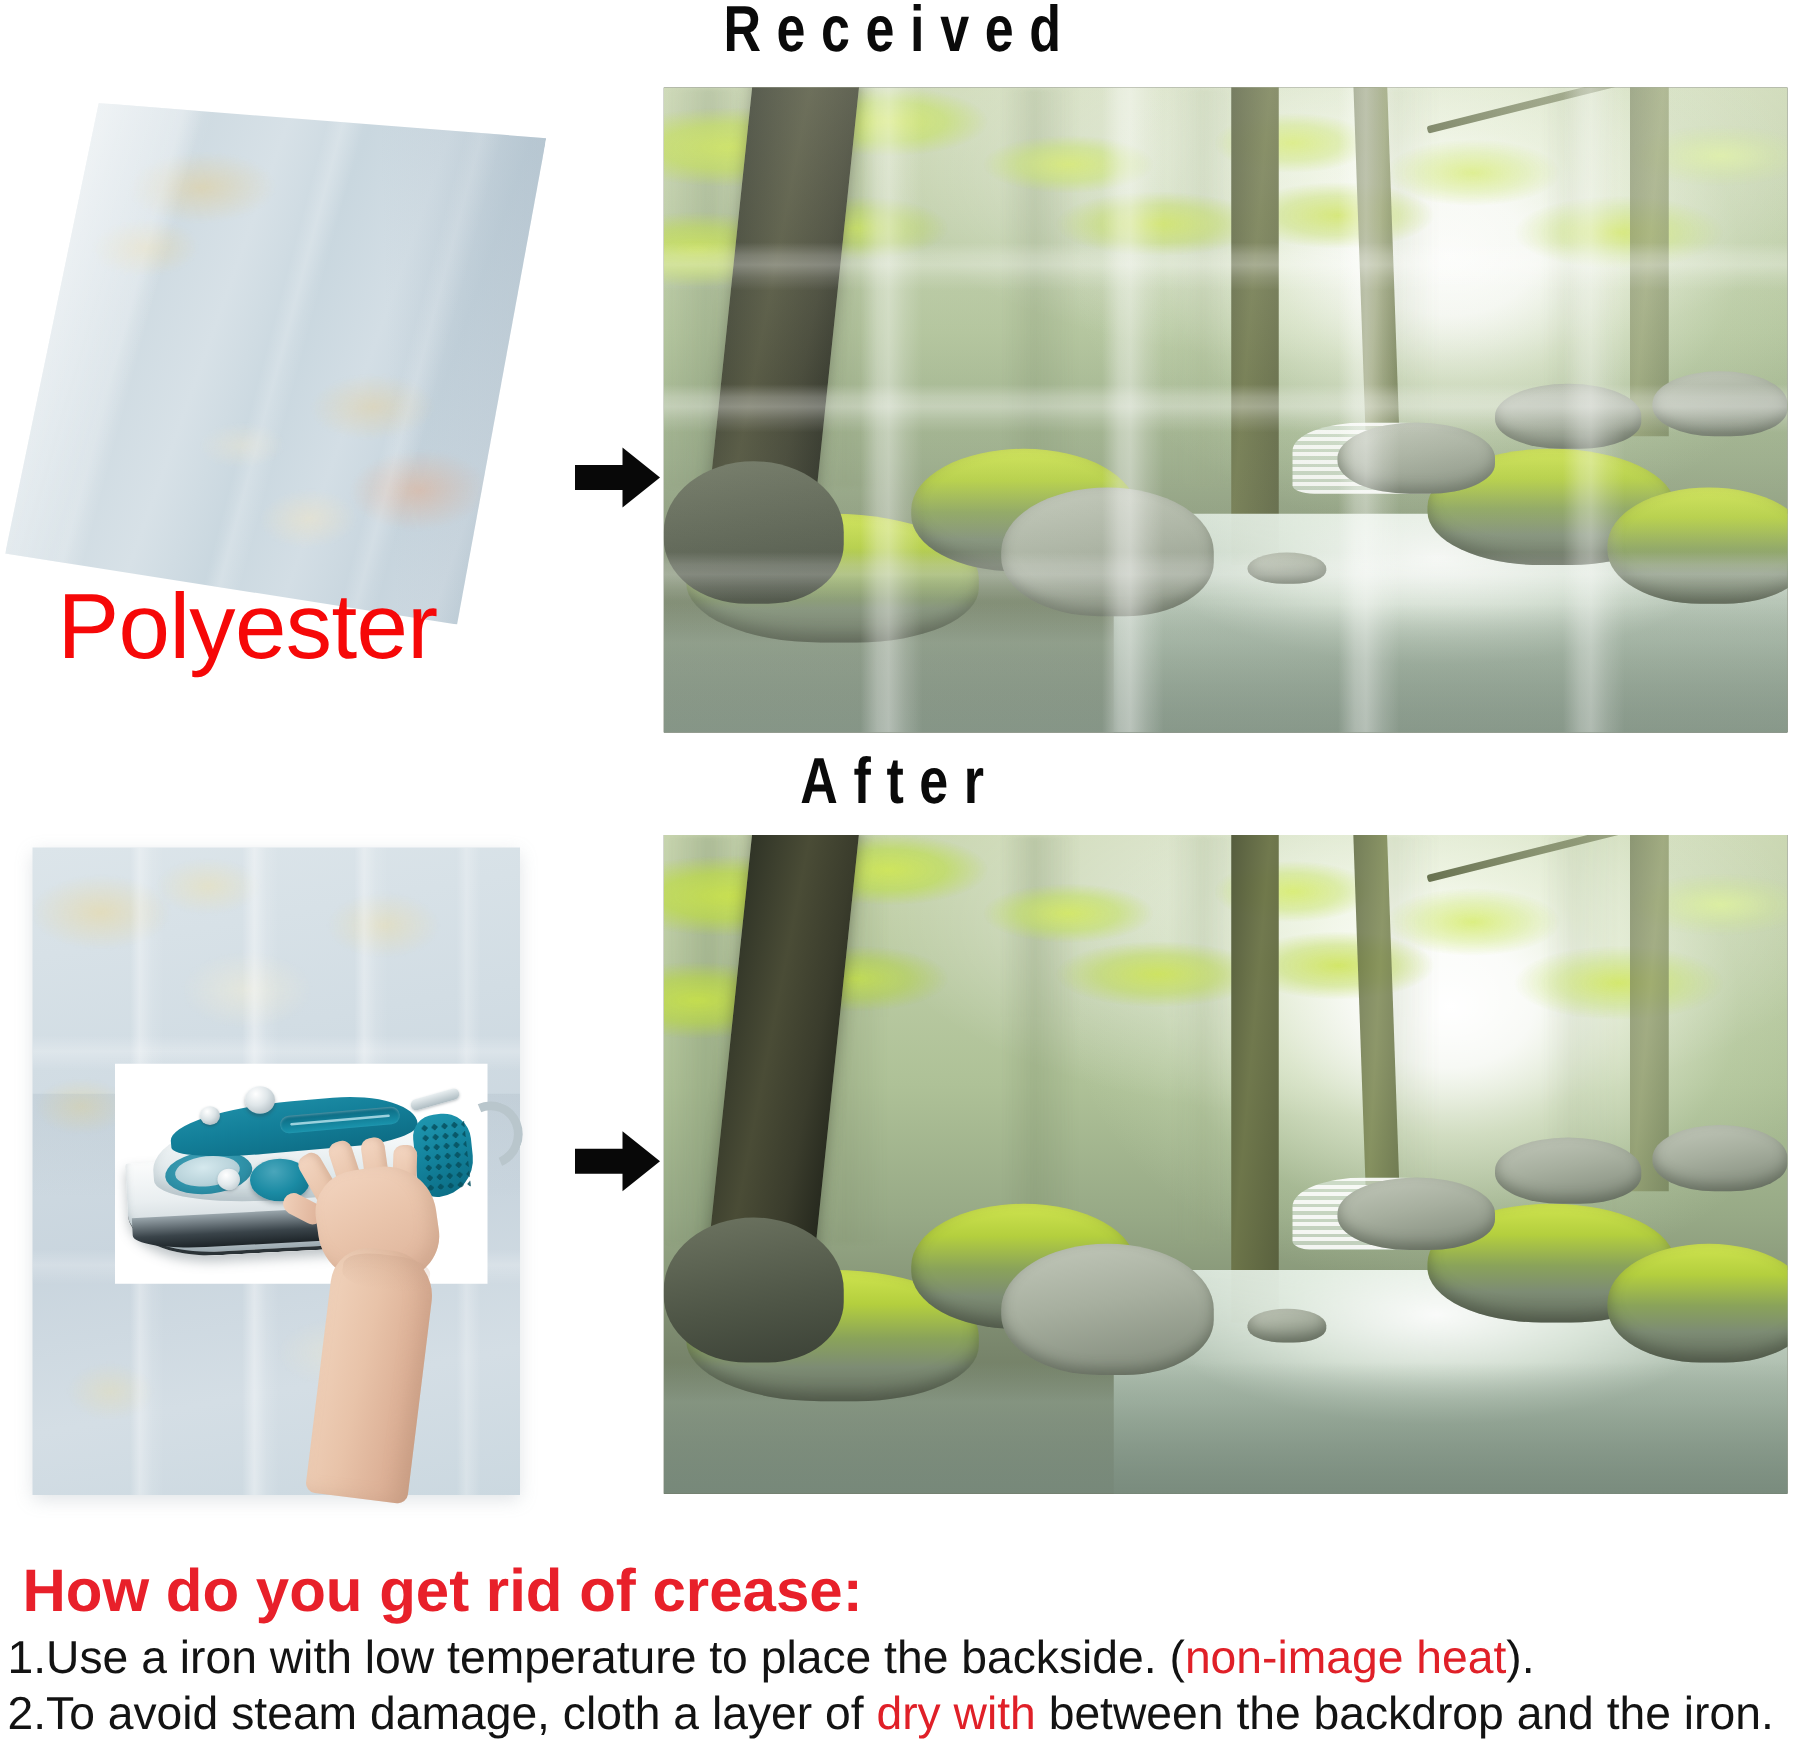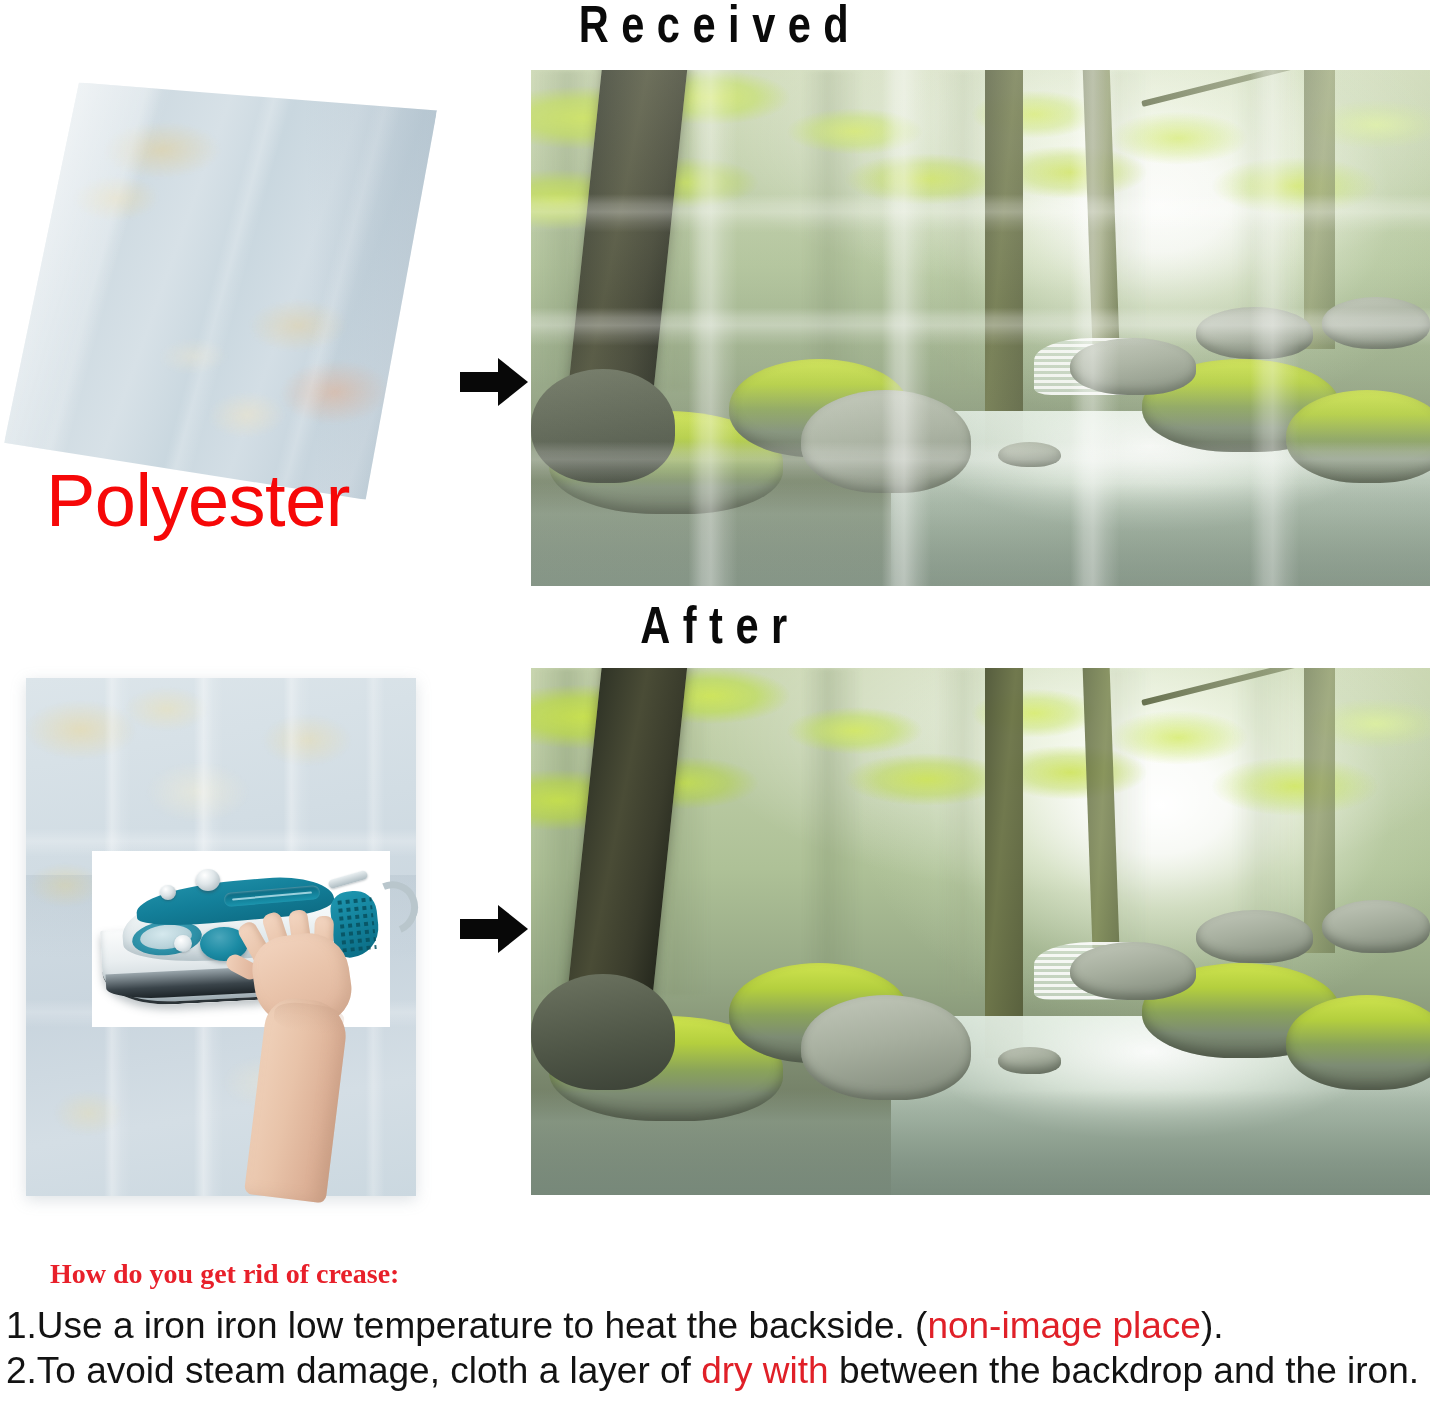--- a/index.html
+++ b/index.html
@@ -300,22 +300,22 @@
     background:linear-gradient(96deg,#f0d2bb 0%,#e8c3a9 42%,#dcb096 78%,#cfa287 100%);
     border-radius:30px 36px 8px 8px;transform:rotate(7deg);transform-origin:top center;
     box-shadow:inset -8px 0 14px rgba(190,150,125,.35);}
   .wrist-shade{position:absolute;left:26px;top:70px;width:70px;height:28px;
     background:linear-gradient(180deg,rgba(205,165,140,.35),rgba(205,165,140,0));
     border-radius:40%;transform:rotate(7deg);}
 
   
   #howto-heading{
     position:absolute;left:18px;top:1252px;
-    font-family:Liberation Serif, serif;
-    font-weight:bold;font-size:28px;line-height:44px;color:#e8202a;white-space:nowrap;margin-left:32px;
+    font-family:Liberation Sans, sans-serif;
+    font-weight:bold;font-size:48px;line-height:44px;color:#e8202a;white-space:nowrap;
   }
   .howto-line{
     position:absolute;left:6px;
     font-family:"Liberation Sans Narrow","Liberation Sans",sans-serif;
     font-weight:normal;font-size:37px;line-height:42px;color:#131313;white-space:nowrap;
   }
   #howto-line1{top:1305px;}
   #howto-line2{top:1350px;}
   .hl{color:#e02028;}
 </style>
@@ -434,18 +434,18 @@
   <div class="rock moss" style="left:84%;top:62%;width:18%;height:18%;"></div>
   <div class="rock grey" style="left:60%;top:52%;width:14%;height:11%;"></div>
   <div class="rock grey" style="left:74%;top:46%;width:13%;height:10%;"></div>
   <div class="rock grey" style="left:88%;top:44%;width:12%;height:10%;"></div>
   <div class="rock grey" style="left:52%;top:72%;width:7%;height:5%;"></div>
 </div>
 
 <div id="howto-heading">How do you get rid of crease:</div>
 
 <div id="howto-line1" class="howto-line">
-  <span>1.</span><span>Use a iron iron low temperature to heat the backside. (</span><span class="hl">non-image place</span><span>).</span>
+  <span>1.</span><span>Use a iron with low temperature to place the backside. (</span><span class="hl">non-image heat</span><span>).</span>
 </div>
 
 <div id="howto-line2" class="howto-line">
   <span>2.</span><span>To avoid steam damage, cloth a layer of </span><span class="hl">dry with</span><span> between the backdrop and the iron.</span>
 </div>
 
 </body></html>

